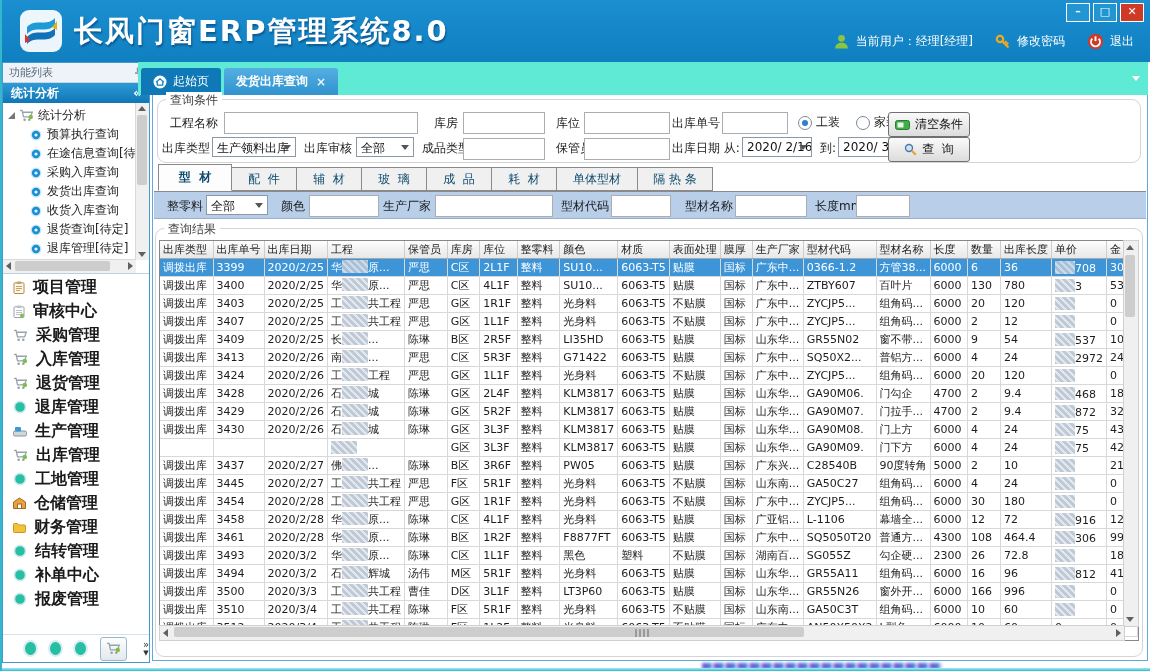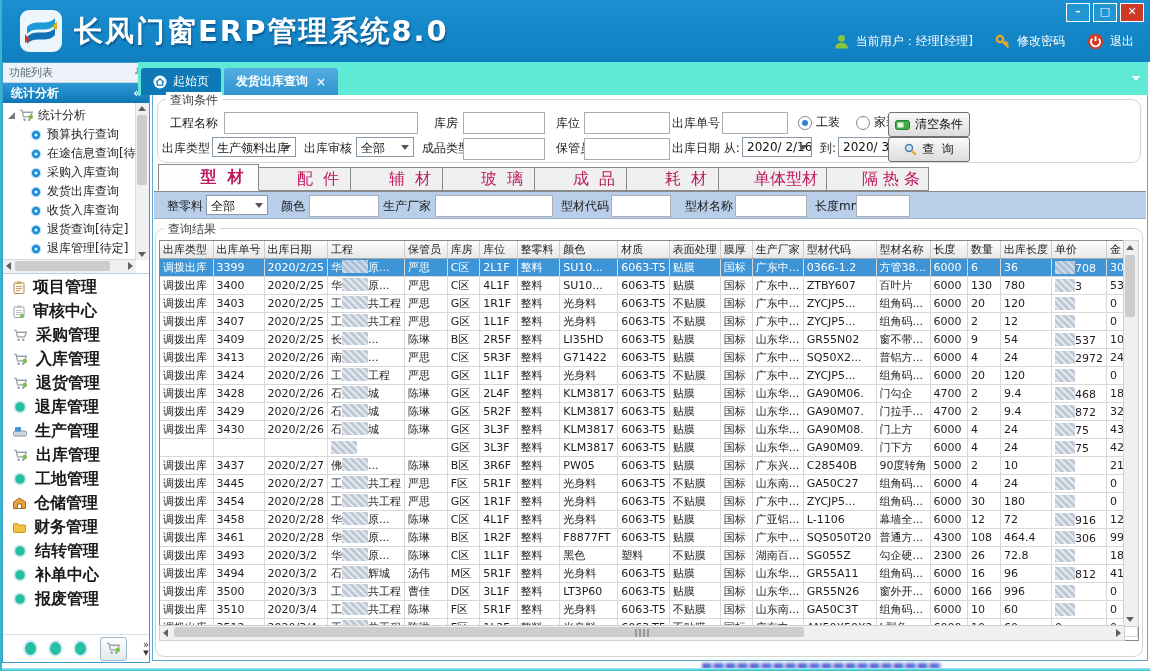--- a/index.html
+++ b/index.html
@@ -72,21 +72,21 @@
     border-right:4px solid transparent;border-top:5px solid #555;}
   .radio{position:absolute;top:2px;display:flex;align-items:center;gap:4px;font-size:12px;color:#1a1a1a;}
   .rdot{width:12px;height:12px;border-radius:50%;border:1px solid #7b8a99;background:#fff;position:relative;}
   .rdot.on:after{content:"";position:absolute;left:3px;top:3px;width:6px;height:6px;border-radius:50%;background:#2f7fd3;}
   .btn{position:absolute;width:80px;height:23px;border:1px solid #707070;border-radius:3px;
     background:linear-gradient(#fafafa,#dcdcdc);display:flex;align-items:center;justify-content:center;
     gap:5px;font-size:12px;color:#111;white-space:pre;cursor:default;}
   
   .mat-tabs{position:absolute;left:5px;top:71px;display:flex;align-items:flex-end;height:25px;}
   .mat-tab{height:22px;background:#f0f0f0;border:1px solid #8a8a8a;border-left:none;
-    display:flex;align-items:center;justify-content:center;font-size:16px;color:#be185d;white-space:pre;cursor:default;padding-left:27px;}
+    display:flex;align-items:center;justify-content:center;font-size:12px;color:#0c4a6e;white-space:pre;cursor:default;}
   .mat-tab:first-child{border-left:1px solid #8a8a8a;}
   .mat-tab.active{height:25px;background:#fdfdfd;font-weight:bold;border-bottom:1px solid #fdfdfd;}
   .filterbar{position:absolute;left:1px;right:1px;top:96px;height:26px;background:#b9cfe9;
     border-top:1px solid #8a8a8a;border-bottom:1px solid #9ab0c8;}
   .filterbar .lbl{position:absolute;top:6px;font-size:12px;color:#1a1a1a;}
   .filterbar .tin{top:3px;}
   .filterbar .sel{top:3px;}
   
   .rbox{left:2px;top:133px;right:4px;bottom:3px;}
   .gridwrap{position:absolute;left:3px;top:11px;right:3px;bottom:15px;border:1px solid #828790;overflow:hidden;}

